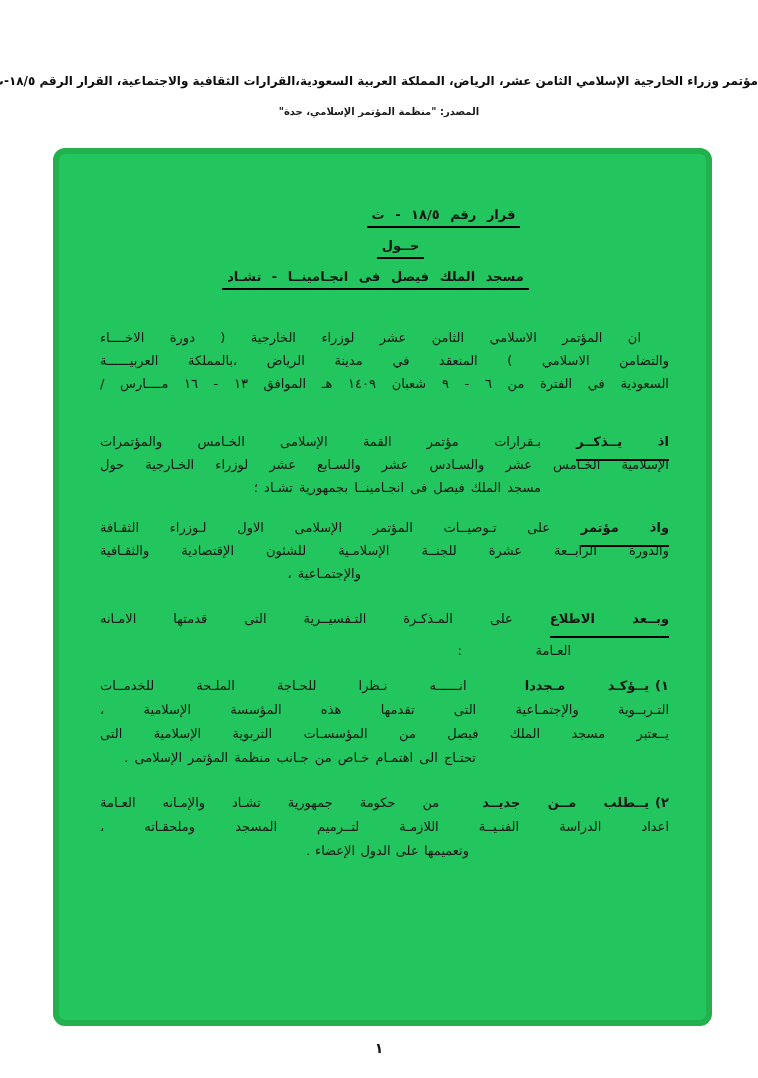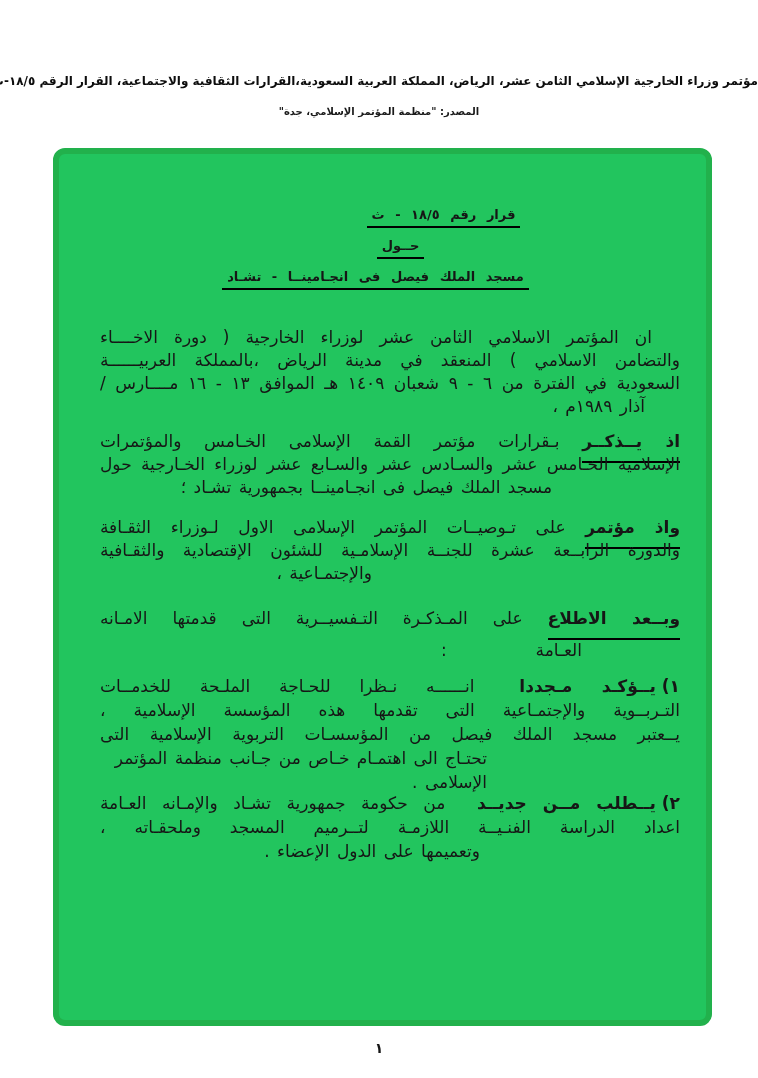--- a/index.html
+++ b/index.html
@@ -37,34 +37,34 @@
   .title .t { display: block; line-height: 17px; margin-bottom: 8px; }
   .title .t > span {
     display: inline-block;
     border-bottom: 2px solid #000;
     padding: 0 5px 3px 5px;
     font-weight: bold; font-size: 13px;
     word-spacing: 6px;
     white-space: nowrap;
   }
   .block {
-    position: absolute; left: 41px; right: 26px;
+    position: absolute; left: 41px; right: 37px;
     direction: rtl;
-    font-size: 17px; line-height: 23px;
+    font-size: 13px; line-height: 23px;
     word-spacing: 2px;
   }
   .block.item { line-height: 24px; }
   .line { text-align: justify; text-align-last: justify; }
   .line.short { text-align: right; text-align-last: right; }
   .pr28  { padding-right: 28px; }
   .pr35  { padding-right: 35px; }
   .pr98  { padding-right: 98px; margin-top: 9px; }
   .pr128 { padding-right: 128px; }
   .pr193 { padding-right: 193px; }
-  .pr200 { padding-right: 200px; }
+  .pr200 { padding-right: 200px; font-family: Liberation Serif, serif; }
   .pr308 { padding-right: 308px; }
   .lead {
     font-weight: bold;
     border-bottom: 2px solid #000;
     padding-bottom: 10px;
   }
   .blead { font-weight: bold; margin-left: 16px; }
   .num { font-weight: bold; margin-left: 6px; }
   .page-number {
     position: absolute; top: 1040px; left: 0; width: 758px;
@@ -82,21 +82,20 @@
   <div class="title">
     <div class="t" style="transform:translateX(61px)"><span>قرار رقم ١٨/٥ - ث</span></div>
     <div class="t" style="transform:translateX(18px)"><span>حــول</span></div>
     <div class="t" style="transform:translateX(-7px)"><span>مسجد الملك فيصل فى انجـامينــا - تشـاد</span></div>
   </div>
 
   <div class="block" style="top:172px">
     <div class="line pr28">ان المؤتمر الاسلامي الثامن عشر لوزراء الخارجية ( دورة الاخــــاء</div>
     <div class="line">والتضامن الاسلامي ) المنعقد في مدينة الرياض ،بالمملكة العربيــــــة</div>
     <div class="line">السعودية في الفترة من ٦ - ٩ شعبان ١٤٠٩ هـ الموافق ١٣ - ١٦ مــــارس /</div>
-    <div class="line short pr35">آذار ١٩٨٩م ،</div>
   </div>
 
   <div class="block" style="top:276px">
     <div class="line"><span class="lead">اذ يــذكــر</span><span> بـقرارات مؤتمر القمة الإسلامى الخـامس والمؤتمرات</span></div>
     <div class="line">الإسلامية الخـامس عشر والسـادس عشر والسـابع عشر لوزراء الخـارجية حول</div>
     <div class="line short pr128">مسجد الملك فيصل فى انجـامينــا بجمهورية تشـاد ؛</div>
   </div>
 
   <div class="block" style="top:362px">
     <div class="line"><span class="lead">واذ مؤتمر</span><span> على تـوصيــات المؤتمر الإسلامى الاول لـوزراء الثقـافة</span></div>

